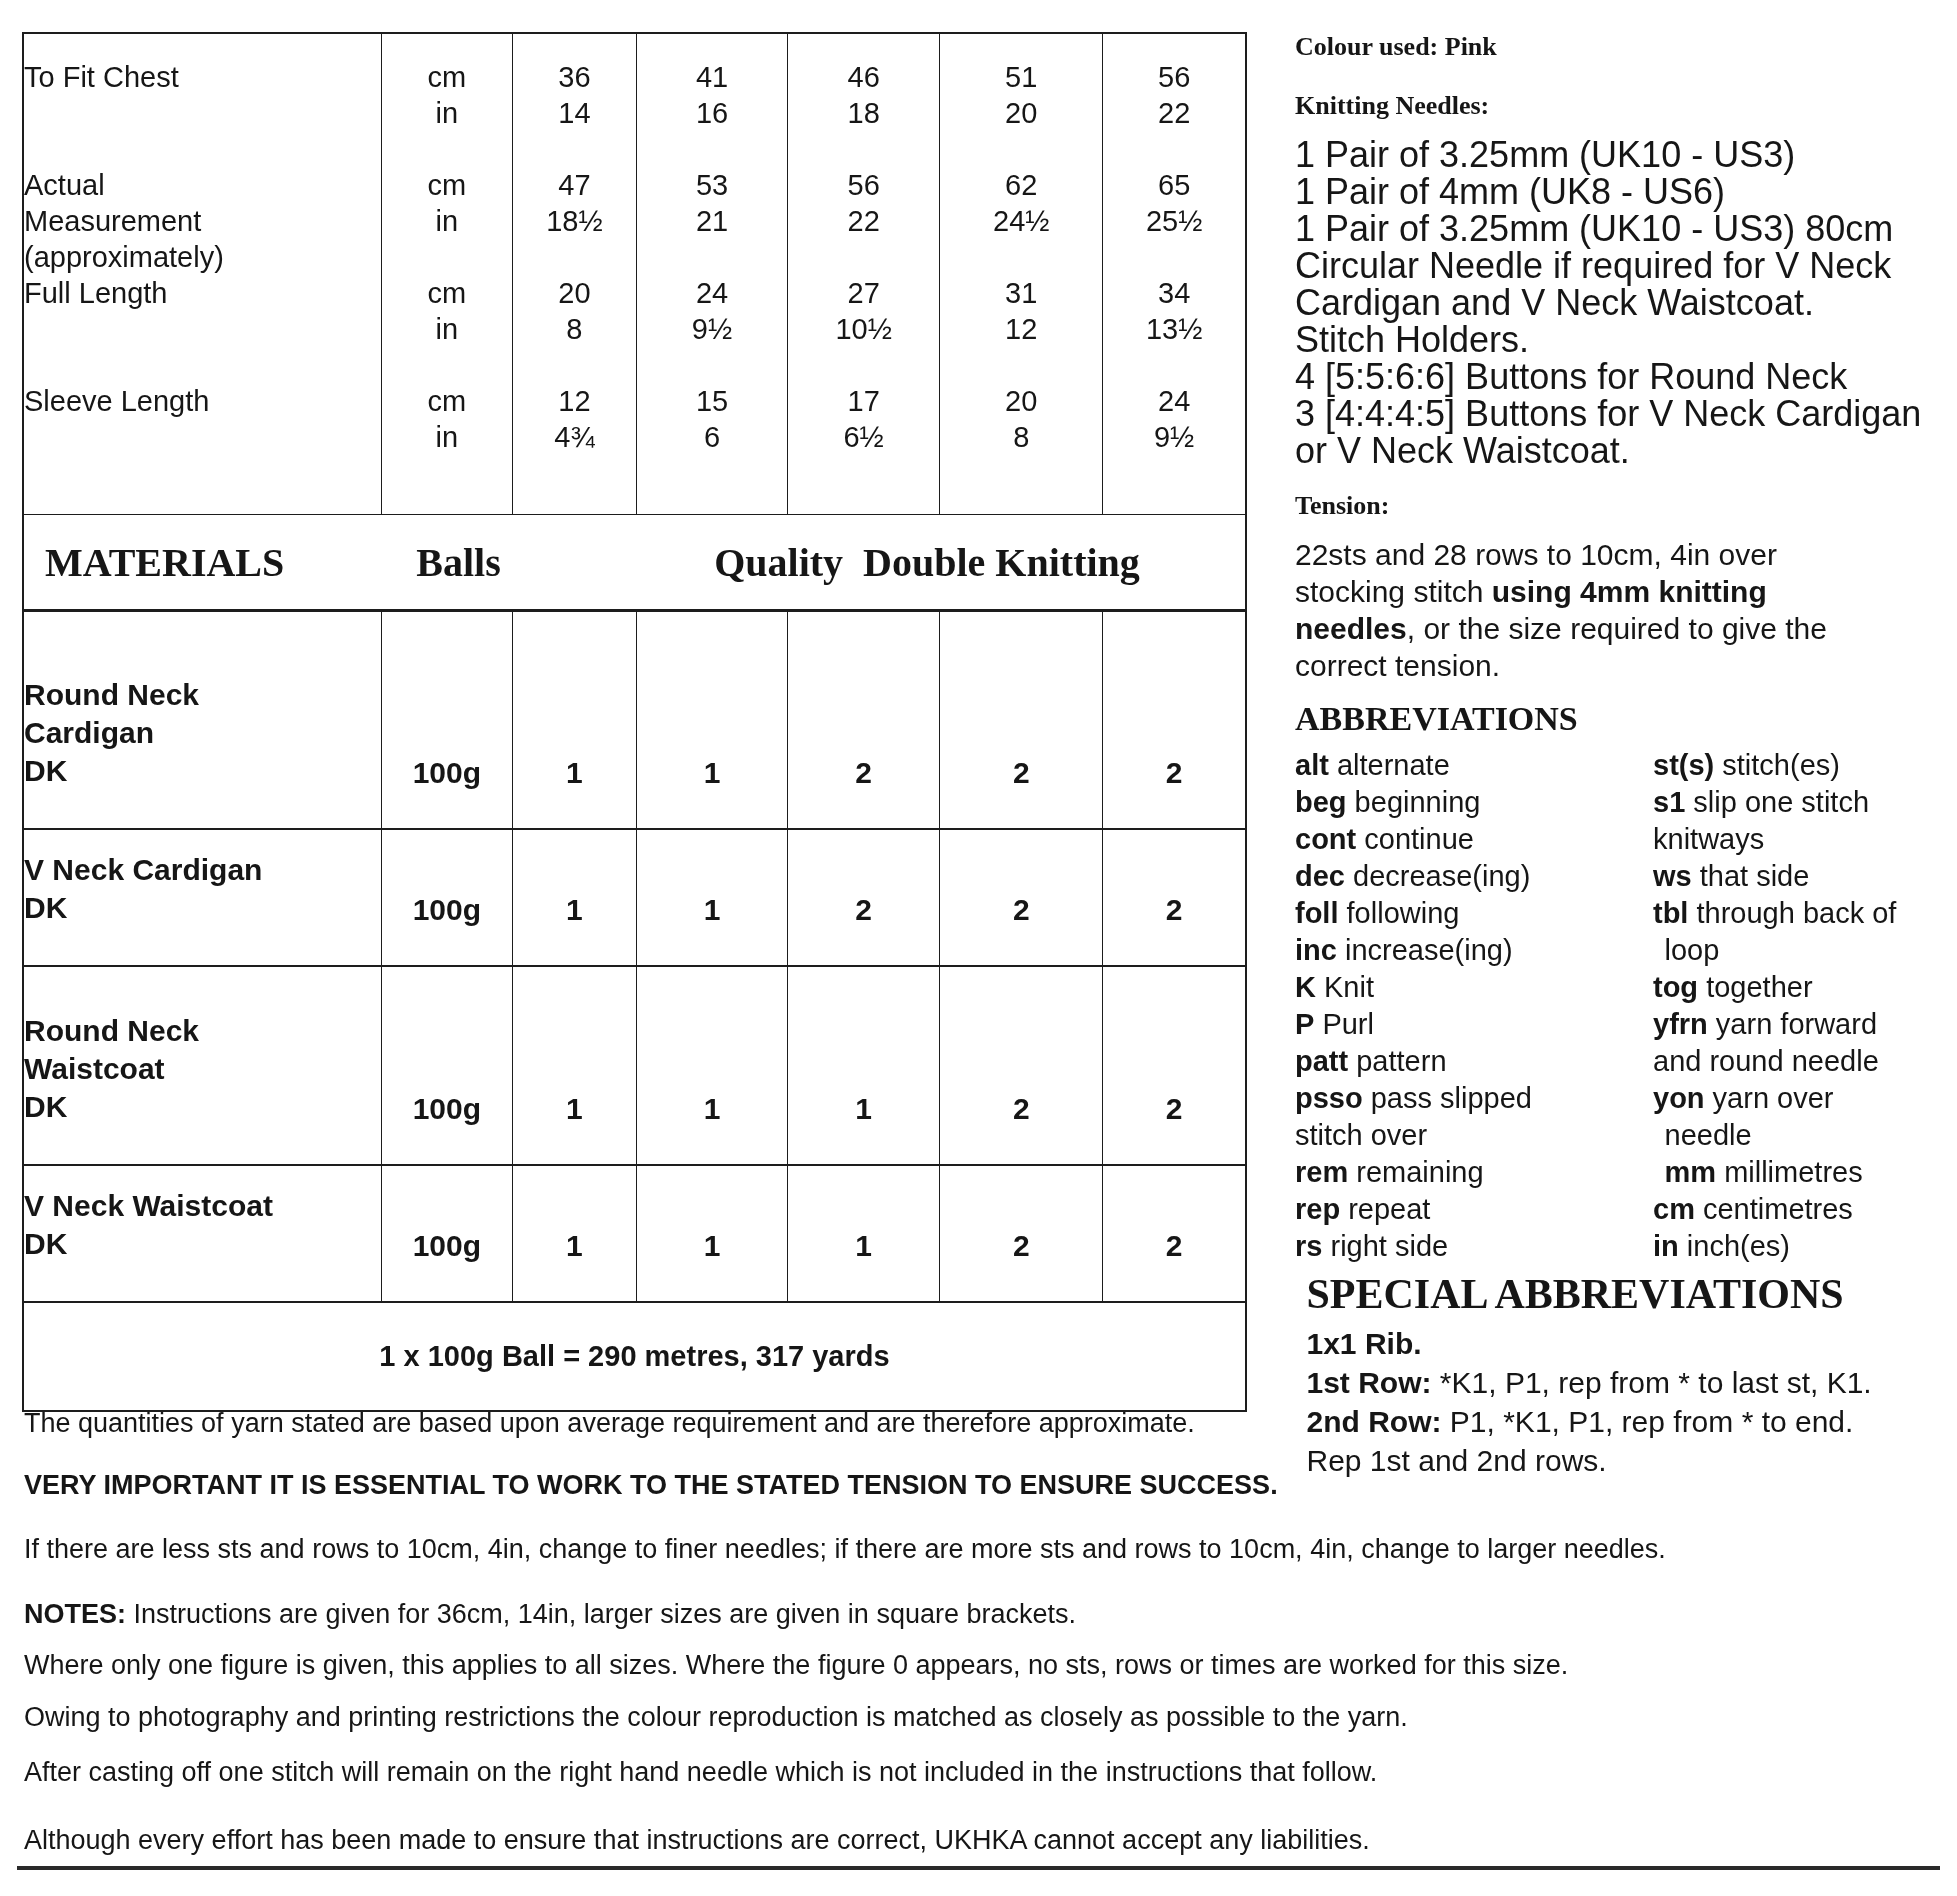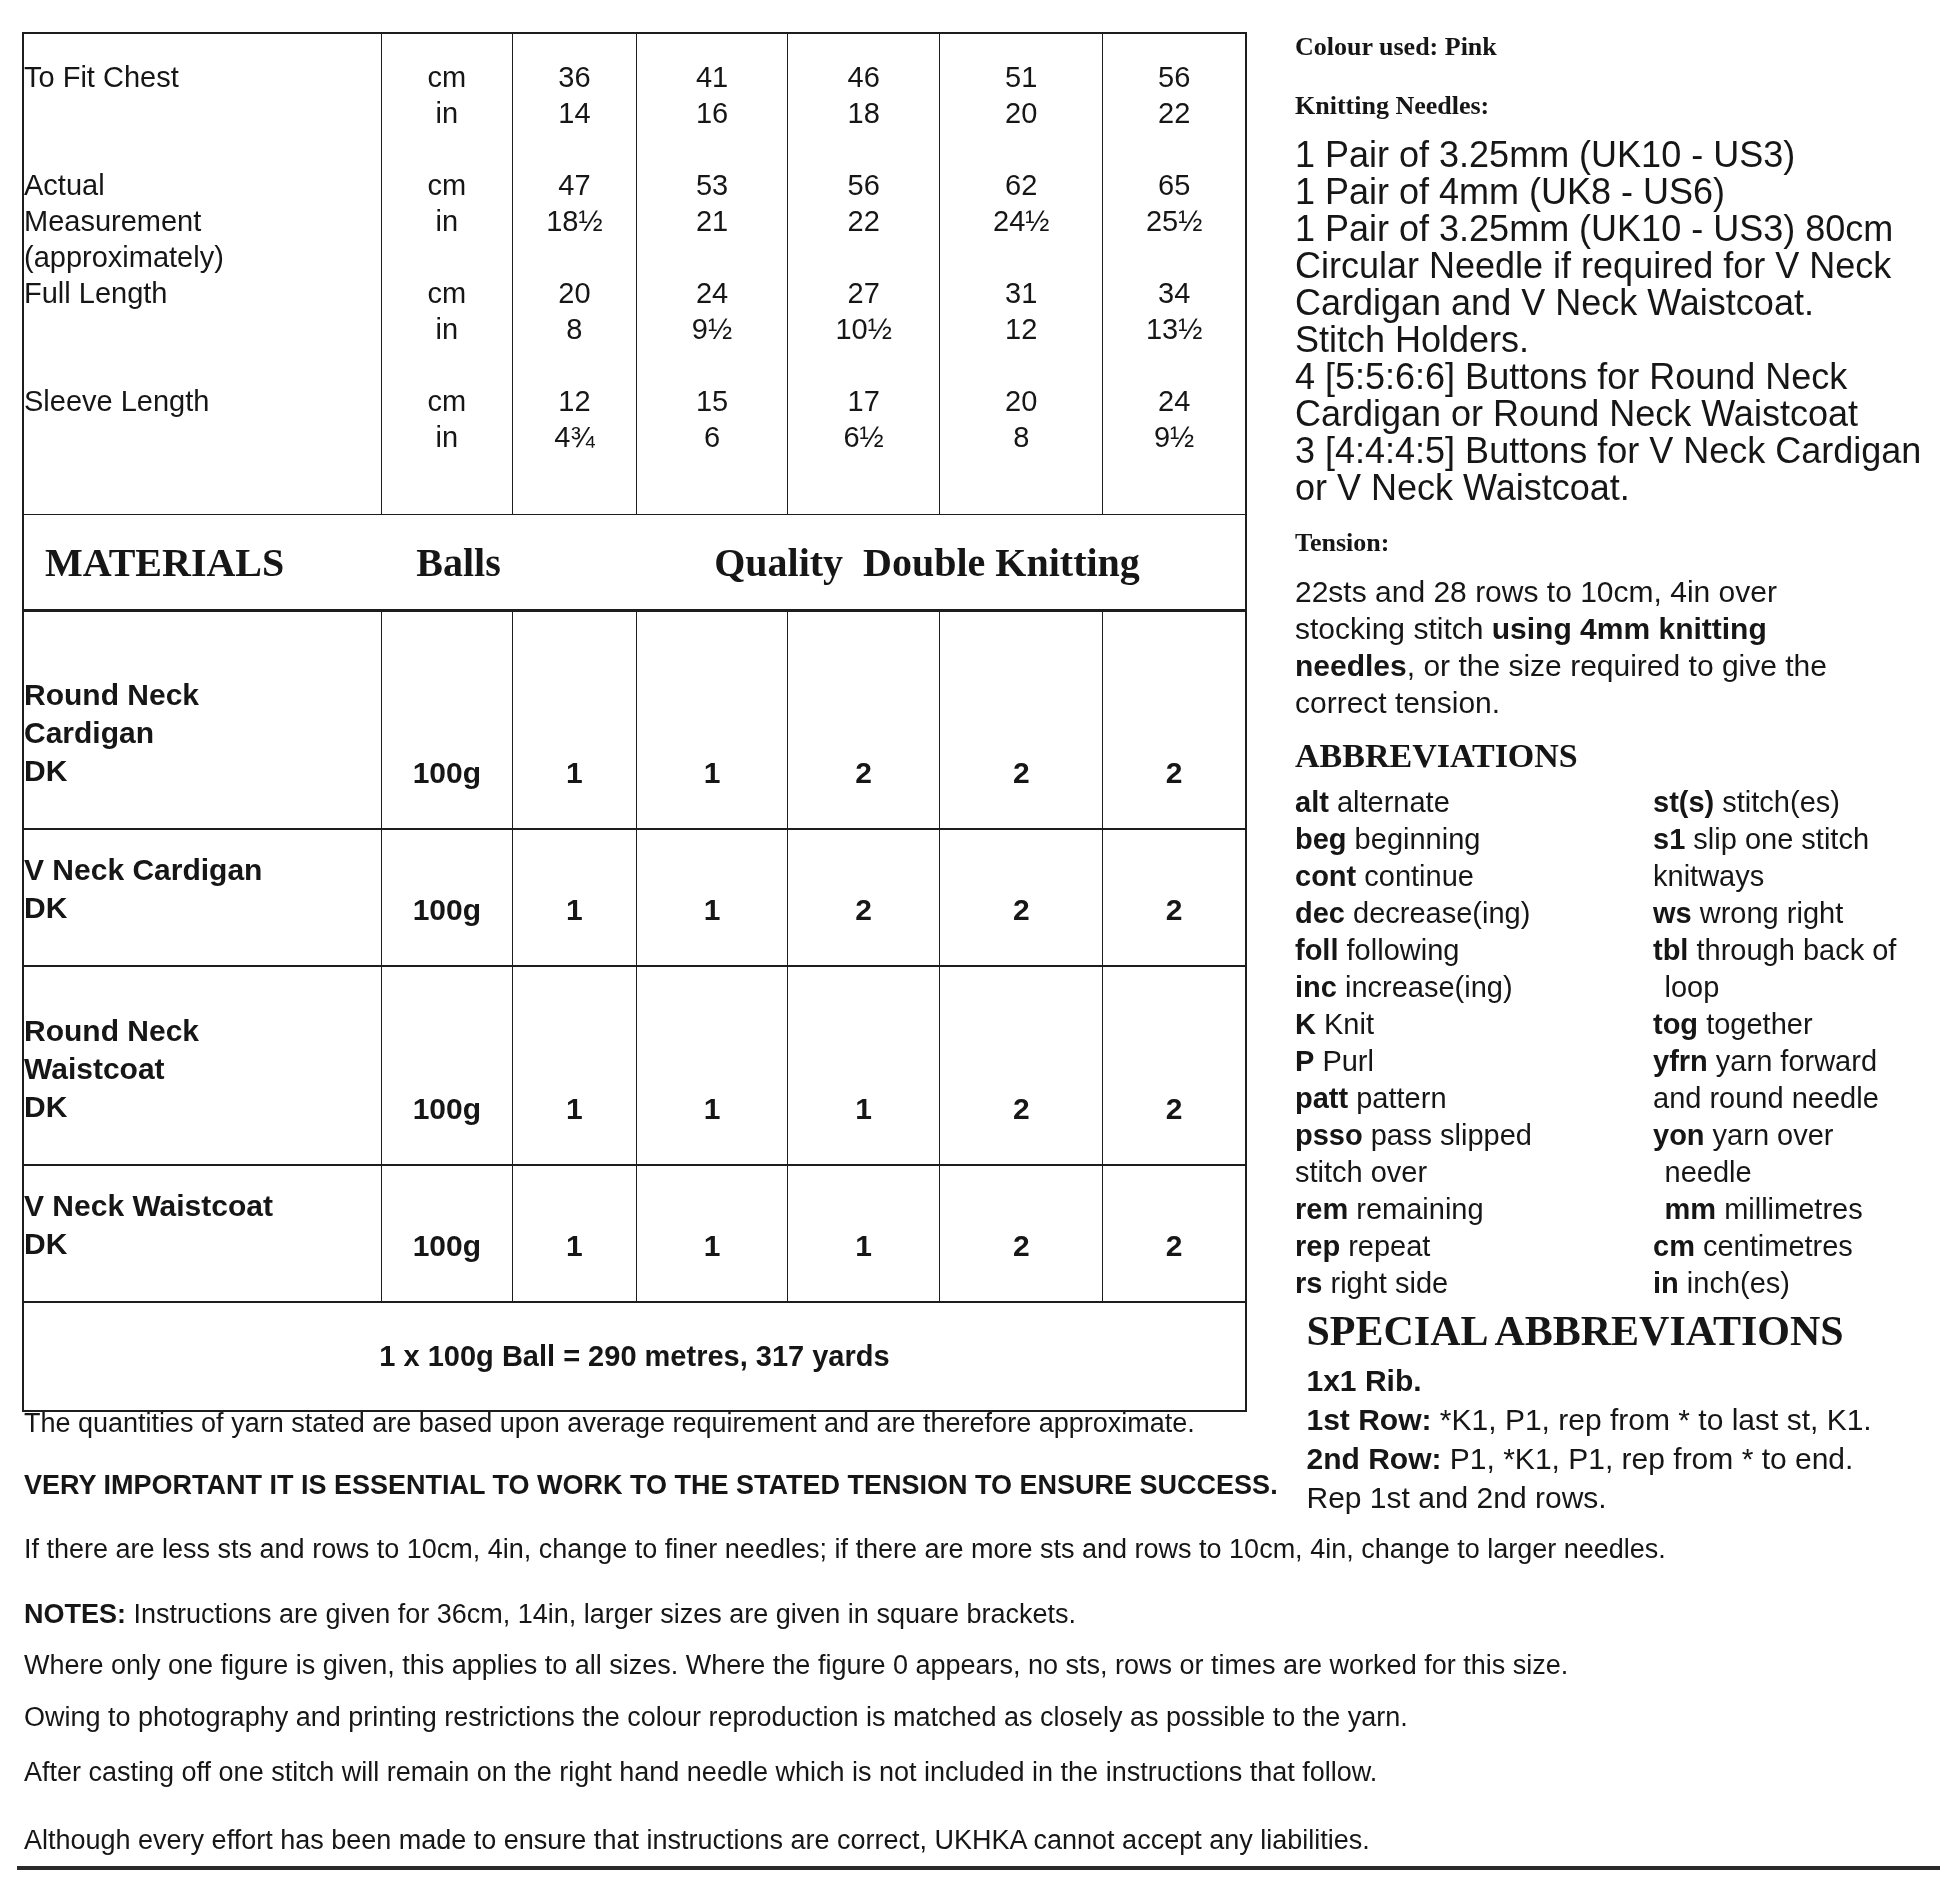--- a/index.html
+++ b/index.html
@@ -285,21 +285,20 @@
     <div class="serifh colour">Colour used: Pink</div>
     <div class="serifh kneedles">Knitting Needles:</div>
     <div class="needles">
       <div>1 Pair of 3.25mm (UK10 - US3)</div>
       <div>1 Pair of 4mm (UK8 - US6)</div>
       <div>1 Pair of 3.25mm (UK10 - US3) 80cm</div>
       <div>Circular Needle if required for V Neck</div>
       <div>Cardigan and V Neck Waistcoat.</div>
       <div>Stitch Holders.</div>
       <div>4 [5:5:6:6] Buttons for Round Neck</div>
-      <div>Cardigan or Round Neck Waistcoat</div>
       <div>3 [4:4:4:5] Buttons for V Neck Cardigan</div>
       <div>or V Neck Waistcoat.</div>
     </div>
 
     <div class="serifh tensionh">Tension:</div>
     <div class="tension-p"><span>22sts and 28 rows to 10cm, 4in over stocking stitch </span><b>using 4mm knitting needles</b><span>, or the size required to give the correct tension.</span></div>
 
     <div class="serifh abbrevh">ABBREVIATIONS</div>
     <div class="abbr">
       <div class="col-l">
@@ -315,21 +314,21 @@
         <div class="ln"><b>psso</b><span> pass slipped</span></div>
         <div class="ln"><b></b><span>stitch over</span></div>
         <div class="ln"><b>rem</b><span> remaining</span></div>
         <div class="ln"><b>rep</b><span> repeat</span></div>
         <div class="ln"><b>rs</b><span> right side</span></div>
       </div>
       <div class="col-r">
         <div class="ln"><b>st(s)</b><span> stitch(es)</span></div>
         <div class="ln"><b>s1</b><span> slip one stitch</span></div>
         <div class="ln"><b></b><span>knitways</span></div>
-        <div class="ln"><b>ws</b><span> wrong right</span></div>
+        <div class="ln"><b>ws</b><span> that side</span></div>
         <div class="ln"><b>tbl</b><span> through back of</span></div>
         <div class="ln ind"><b></b><span>loop</span></div>
         <div class="ln"><b>tog</b><span> together</span></div>
         <div class="ln"><b>yfrn</b><span> yarn forward</span></div>
         <div class="ln"><b></b><span>and round needle</span></div>
         <div class="ln"><b>yon</b><span> yarn over</span></div>
         <div class="ln ind"><b></b><span>needle</span></div>
         <div class="ln ind"><b>mm</b><span> millimetres</span></div>
         <div class="ln"><b>cm</b><span> centimetres</span></div>
         <div class="ln"><b>in</b><span> inch(es)</span></div>

